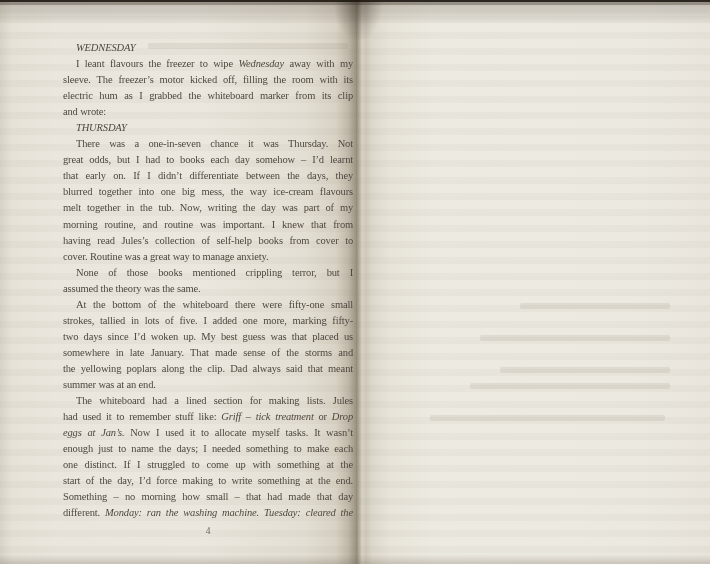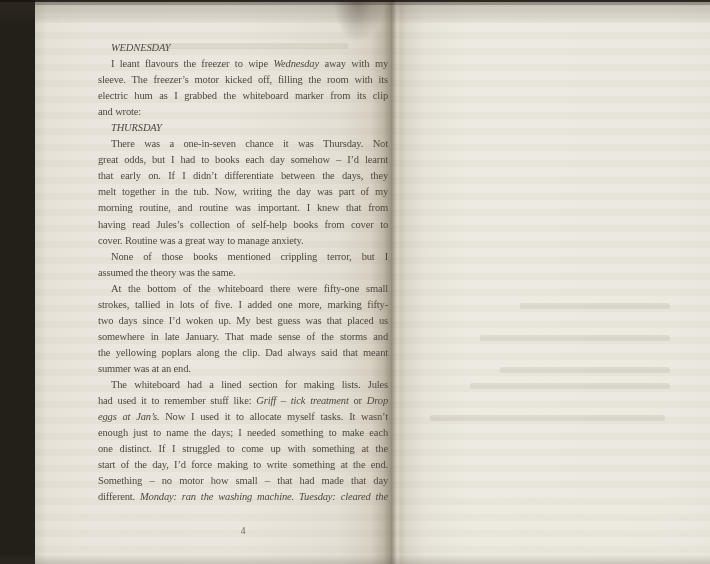--- a/index.html
+++ b/index.html
@@ -1,19 +1,19 @@
 <!DOCTYPE html>
 <html><head>
 <meta charset="utf-8">
 <style>
   html,body{margin:0;padding:0;background:#23201a;}
   .photo{position:relative;width:710px;height:564px;overflow:hidden;
          font-family:"Liberation Serif","DejaVu Serif",serif;}
   
-  .page{position:absolute;top:0;height:564px;margin-left:35px;}
+  .page{position:absolute;top:0;height:564px;}
   .page-left{left:0;width:356px;
     background:linear-gradient(90deg,#d8d3c7 0px,#e6e2d8 12px,#eae6dd 55px,#ebe7de 200px,
                #e4dfd4 305px,#d8d2c4 336px,#c0b9a9 348px,#9d9583 356px);}
   .page-right{left:356px;width:354px;
     background:linear-gradient(90deg,#8f8778 0px,#b2aa9a 3px,#d8d3c5 6px,#cfc9bb 10px,
                #ddd8cc 16px,#e8e4da 34px,#edeae1 80px,#ece9e0 280px,#e9e5dc 354px);}
   
   .page::before{content:"";position:absolute;inset:0;pointer-events:none;
     background:repeating-linear-gradient(180deg,rgba(128,121,107,0.05) 0 7px,
                rgba(128,121,107,0) 7px 16.05px);}
@@ -48,39 +48,40 @@
     <div class="content content-left" id="left-lines">
         <div class="line ind"><i>WEDNESDAY</i></div>
         <div class="line ind j"><span>I leant flavours the freezer to wipe </span><i>Wednesday</i><span> away with my</span></div>
         <div class="line j"><span>sleeve. The freezer’s motor kicked off, filling the room with its</span></div>
         <div class="line j"><span>electric hum as I grabbed the whiteboard marker from its clip</span></div>
         <div class="line"><span>and wrote:</span></div>
         <div class="line ind"><i>THURSDAY</i></div>
         <div class="line ind j"><span>There was a one-in-seven chance it was Thursday. Not</span></div>
         <div class="line j"><span>great odds, but I had to books each day somehow – I’d learnt</span></div>
         <div class="line j"><span>that early on. If I didn’t differentiate between the days, they</span></div>
+        <div class="line j"><span>blurred together into one big mess, the way ice-cream flavours</span></div>
         <div class="line j"><span>melt together in the tub. Now, writing the day was part of my</span></div>
         <div class="line j"><span>morning routine, and routine was important. I knew that from</span></div>
         <div class="line j"><span>having read Jules’s collection of self-help books from cover to</span></div>
         <div class="line"><span>cover. Routine was a great way to manage anxiety.</span></div>
         <div class="line ind j"><span>None of those books mentioned crippling terror, but I</span></div>
         <div class="line"><span>assumed the theory was the same.</span></div>
         <div class="line ind j"><span>At the bottom of the whiteboard there were fifty-one small</span></div>
         <div class="line j"><span>strokes, tallied in lots of five. I added one more, marking fifty-</span></div>
         <div class="line j"><span>two days since I’d woken up. My best guess was that placed us</span></div>
         <div class="line j"><span>somewhere in late January. That made sense of the storms and</span></div>
         <div class="line j"><span>the yellowing poplars along the clip. Dad always said that meant</span></div>
         <div class="line"><span>summer was at an end.</span></div>
         <div class="line ind j"><span>The whiteboard had a lined section for making lists. Jules</span></div>
         <div class="line j"><span>had used it to remember stuff like: </span><i>Griff – tick treatment</i><span> or </span><i>Drop</i></div>
         <div class="line j"><i>eggs at Jan’s</i><span>. Now I used it to allocate myself tasks. It wasn’t</span></div>
         <div class="line j"><span>enough just to name the days; I needed something to make each</span></div>
         <div class="line j"><span>one distinct. If I struggled to come up with something at the</span></div>
         <div class="line j"><span>start of the day, I’d force making to write something at the end.</span></div>
-        <div class="line j"><span>Something – no motor how small – that had made that day</span></div>
+        <div class="line j"><span>Something – no morning how small – that had made that day</span></div>
         <div class="line j"><span>different. </span><i>Monday: ran the washing machine. Tuesday: cleared the</i></div>
       </div>
     <div class="folio folio-left">4</div>
   </div>
 
   <div class="page page-right">
     
     
   </div>
 

